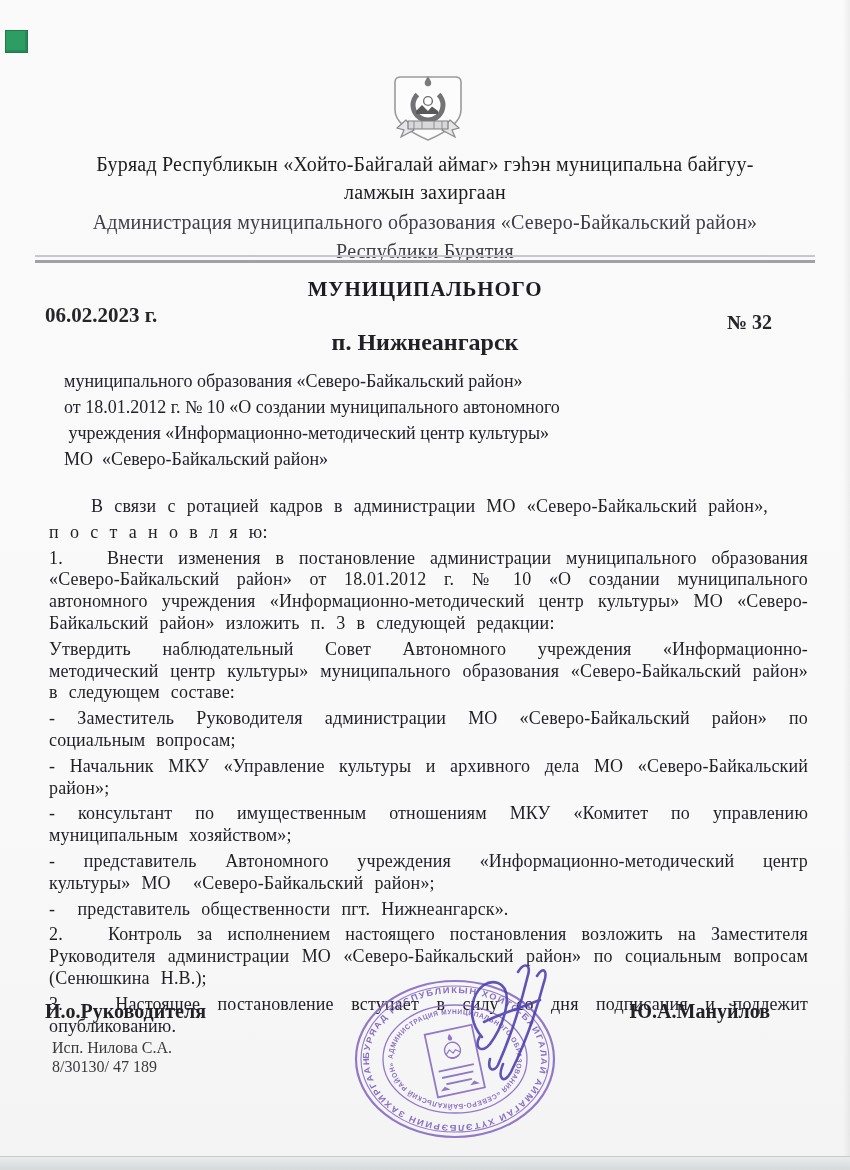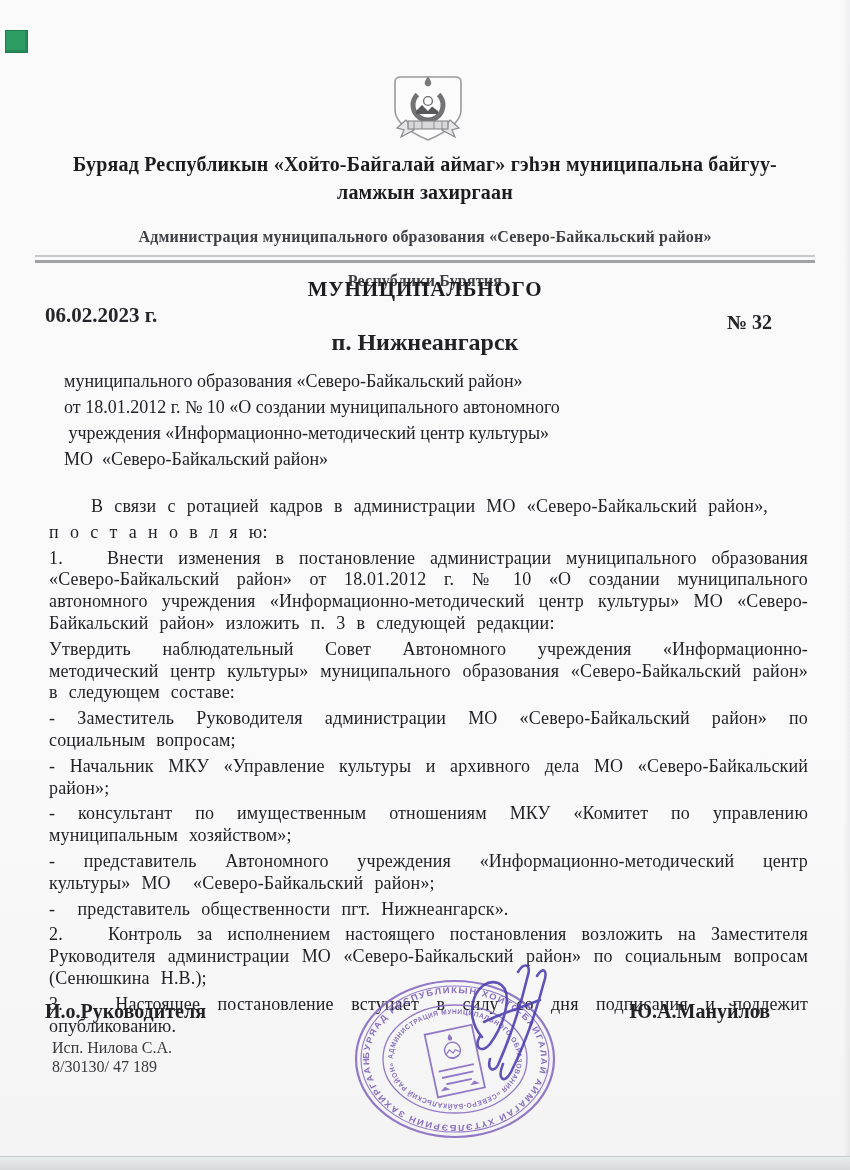--- a/index.html
+++ b/index.html
@@ -4,23 +4,23 @@
 <style>
   html,body{margin:0;padding:0;background:#e8e8e8;}
   .page{
     position:relative;width:850px;height:1170px;margin:0 auto;overflow:hidden;
     background:linear-gradient(180deg,#fbfafb 0%,#faf9fa 70%,#f5f4f4 97%);
     font-family:"Liberation Serif","DejaVu Serif",serif;color:#202024;
   }
   .scan-marker{position:absolute;left:5px;top:30px;width:21px;height:21px;
     background:#2d9d64;border:1px solid #1f7a4c;box-shadow:inset -2px -2px 0 rgba(0,0,0,.12);}
   .emblem{position:absolute;left:384px;top:74px;width:88px;height:72px;}
-  .header{position:absolute;left:30px;right:30px;top:150px;text-align:center;font-weight:bold;}
+  .header{position:absolute;left:30px;right:30px;top:150px;text-align:center;font-weight:normal;}
   .header .buryat{font-size:20px;line-height:28px;color:#1c1c1f;letter-spacing:.2px;}
-  .header .russian{font-size:16px;line-height:26px;color:#3e4045;margin-top:18px;letter-spacing:.2px;}
+  .header .russian{font-size:20px;line-height:26px;color:#3e4045;margin-top:3px;letter-spacing:.2px;}
   .rules{position:absolute;left:35px;right:35px;top:255px;}
   .rule-thin{height:2px;background:#c7c7c9;}
   .rule-thick{height:3px;background:#a0a1a4;margin-top:3px;}
   .decree-title{position:absolute;left:0;right:0;top:277px;text-align:center;
     font-size:21px;font-weight:bold;letter-spacing:.8px;color:#1d1d21;}
   .date-row{position:absolute;left:45px;right:78px;top:303px;display:flex;
     justify-content:space-between;align-items:flex-start;font-weight:bold;}
   .decree-date{font-size:21px;color:#26262a;}
   .decree-number{font-size:20px;color:#26262a;margin-top:8px;}
   .decree-place{position:absolute;left:0;right:0;top:329px;text-align:center;

